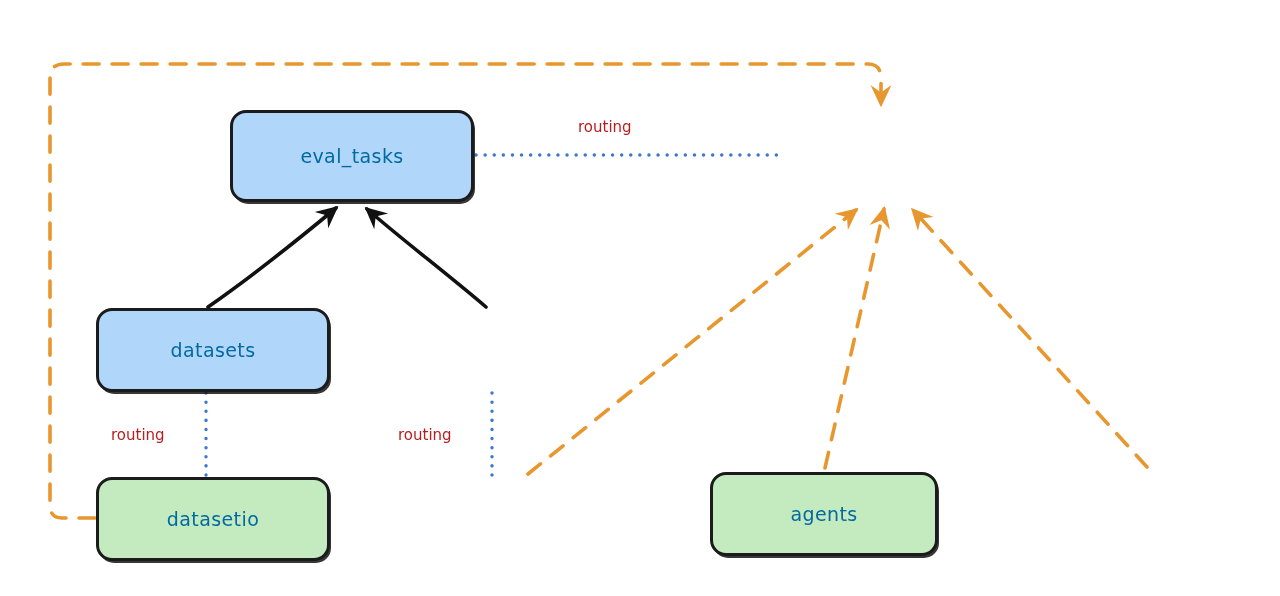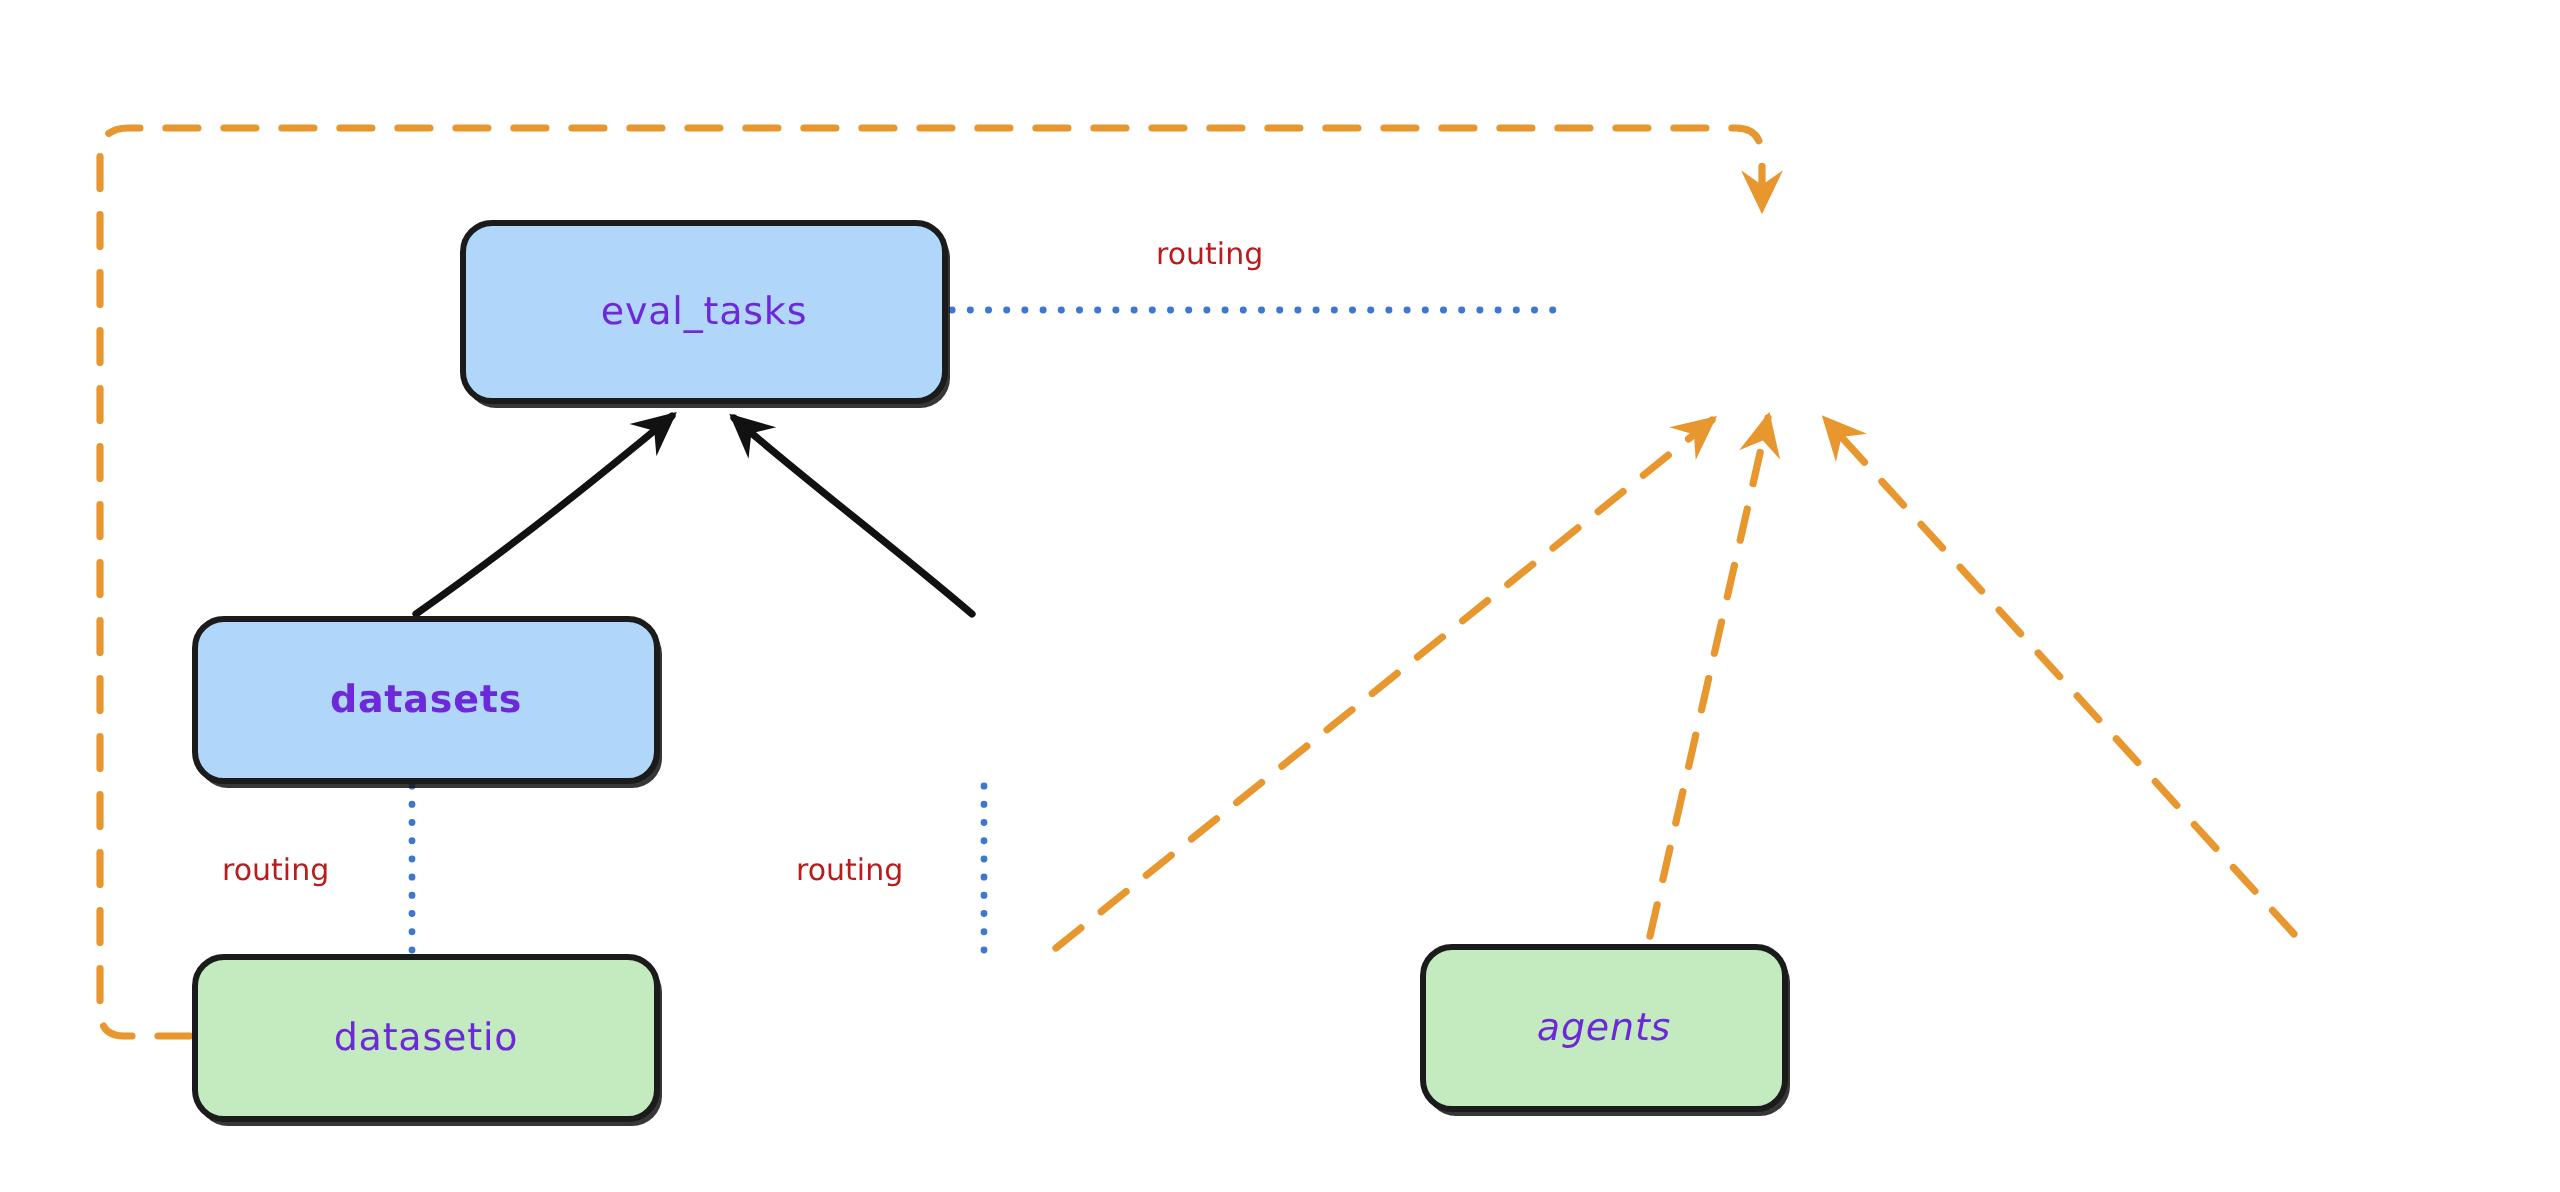--- a/index.html
+++ b/index.html
@@ -28,21 +28,21 @@
     display: flex;
     align-items: center;
     justify-content: center;
     border: 3px solid #1b1b1b;
     border-radius: 16px;
     box-shadow: 2px 3px 0px -1px rgba(20,20,20,0.85);
   }
   .node .label {
     font-family: "DejaVu Sans", sans-serif;
     font-size: 19px;
-    color: #6d28d9;
+    color: #0369a1;
     letter-spacing: 0.4px;
     white-space: nowrap;
     user-select: none;
   }
   .node.blue  { background: #b0d7fa; }
   .node.green { background: #c4eabf; }
 
   .edge-label {
     position: absolute;
     font-family: "DejaVu Sans", sans-serif;
@@ -102,31 +102,31 @@
     <g>
       <path d="M 1147 467 L 913 210" fill="none" stroke="#e8962e" stroke-width="3.6" stroke-linecap="round" stroke-dasharray="16 13" marker-end="url(#arrow-orange)"></path>
     </g>
   </svg>
 
   <div class="node blue" style="left:230px; top:110px; width:244px; height:92px;">
     <span class="label">eval_tasks</span>
   </div>
 
 
-  <div class="node blue" style="left:96px; top:308px; width:234px; height:84px;font-weight:bold;">
+  <div class="node blue" style="left:96px; top:308px; width:234px; height:84px;">
     <span class="label">datasets</span>
   </div>
 
 
   <div class="node green" style="left:96px; top:477px; width:234px; height:84px;justify-content:center;">
     <span class="label">datasetio</span>
   </div>
 
 
-  <div class="node green" style="left:710px; top:472px; width:184px; height:84px;font-style:italic;">
+  <div class="node green" style="left:710px; top:472px; width:228px; height:84px;">
     <span class="label">agents</span>
   </div>
 
 
   <div class="edge-label" style="left:578px; top:118px;">routing</div>
 
   <div class="edge-label" style="left:111px; top:426px;">routing</div>
 
   <div class="edge-label" style="left:398px; top:426px;">routing</div>
 

